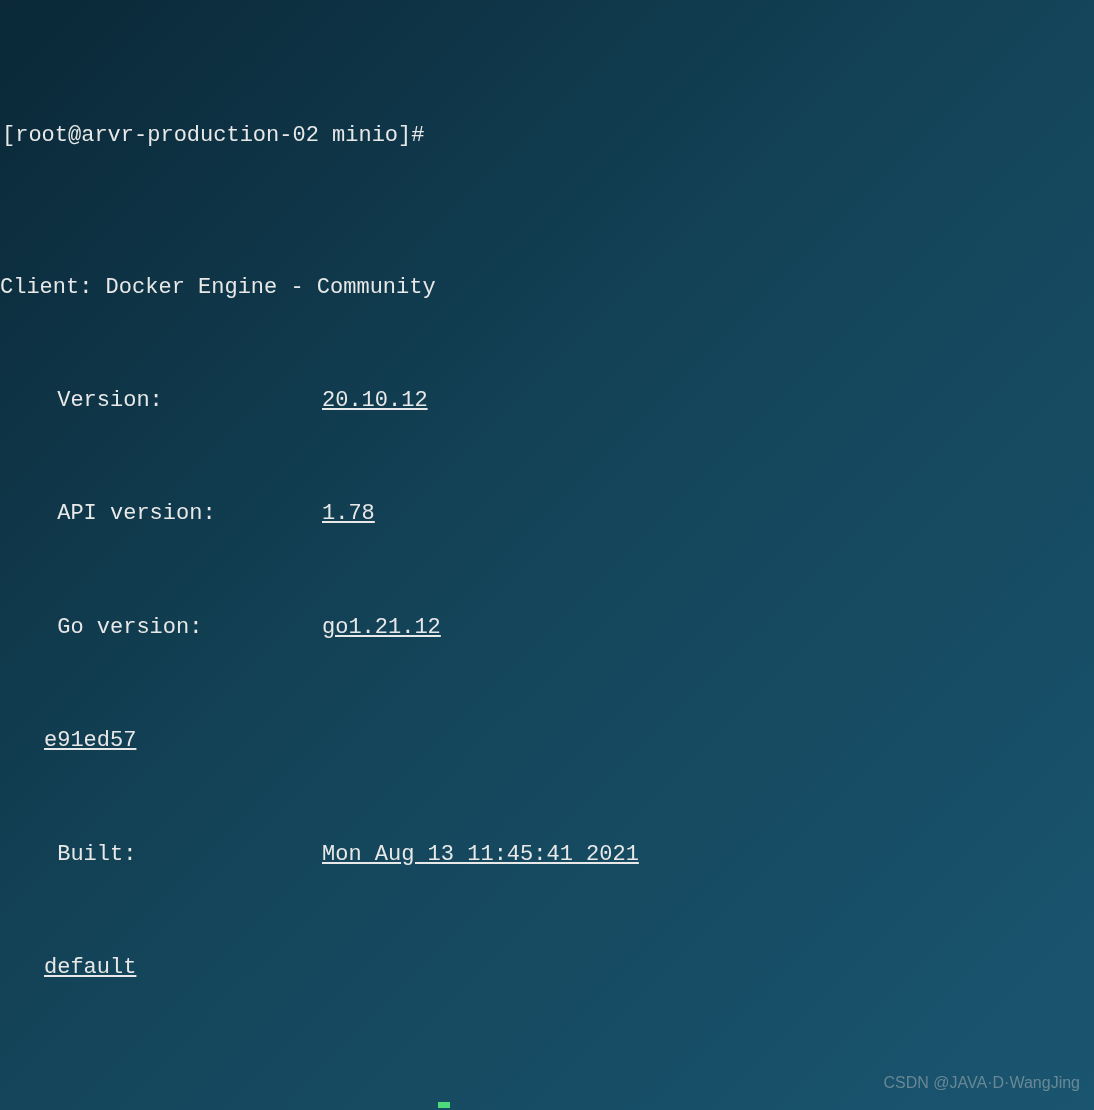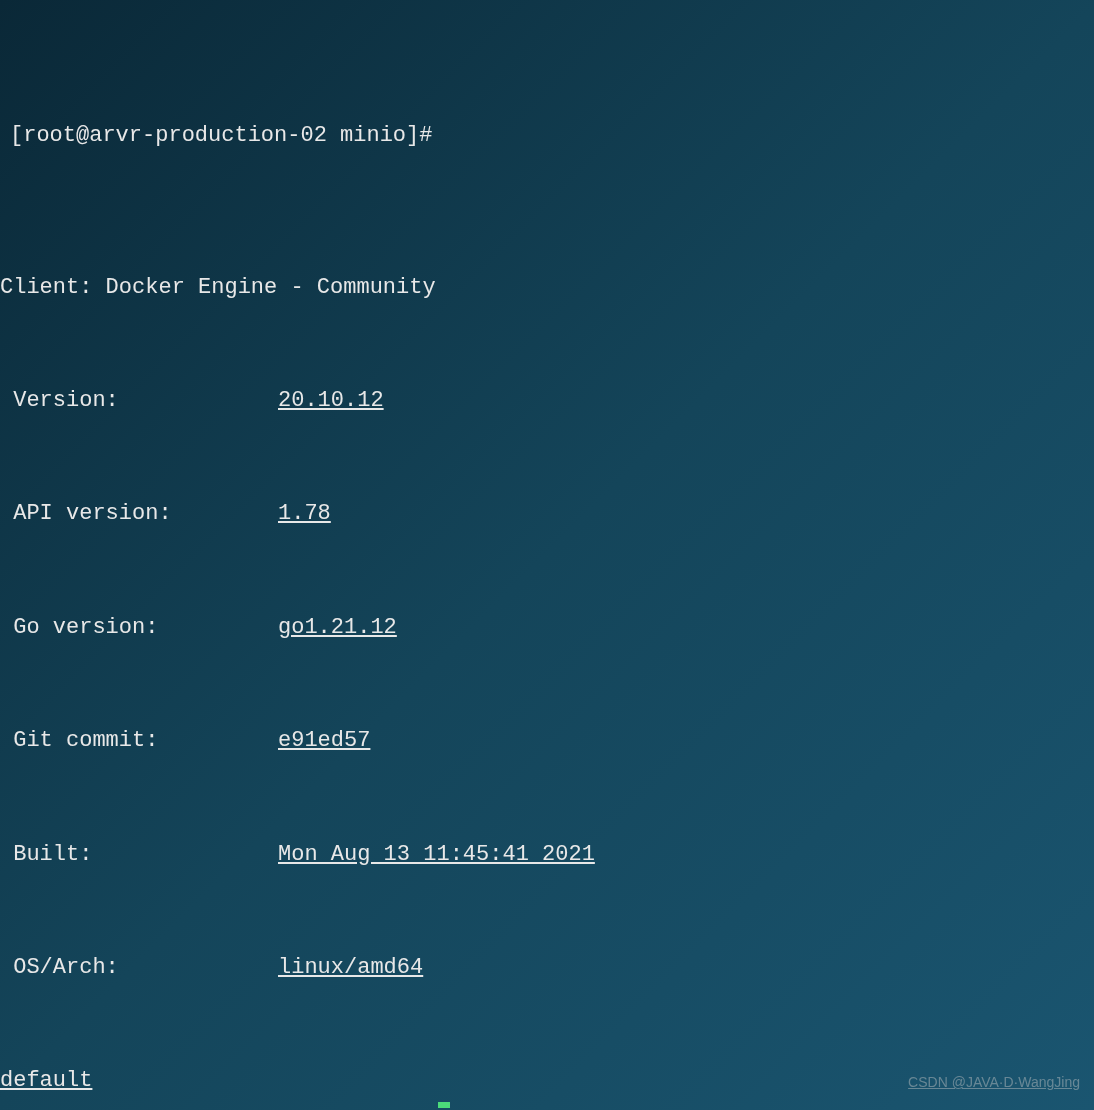--- a/index.html
+++ b/index.html
@@ -17,69 +17,68 @@
       padding: 4px 0;
       line-height: 37.8px;
       position: relative;
       overflow: hidden;
     }
     .terminal {
       white-space: pre;
     }
     .line {
       display: flex;
+      padding-left: 44px;
     }
     .label {
       display: inline-block;
       white-space: pre;
     }
     .value {
       display: inline-block;
       white-space: pre;
       text-decoration: underline;
     }
-    .i0 { padding-left: 10px; align-items: center; }
+    .i0 { padding-left: 2px; align-items: center; }
     .section {
       padding-left: 0;
     }
     .kv .label { width: 278px; }
     .cursor {
       position: absolute;
       bottom: 2px;
       left: 438px;
       width: 12px;
       height: 6px;
       background: #4bdb7a;
     }
     .watermark {
       position: absolute;
       bottom: 8px;
       right: 14px;
       color: rgba(200,200,200,0.45);
-      font-size: 14px;
+      font-size: 16px;
       font-family: sans-serif;
-      text-decoration: underline;
     }
   </style>
 </head>
 <body>
 
 <div class="terminal">
 
   <div class="line i0">
     <span>[root@arvr-production-02 minio]# </span>
   </div>
 
   <div class="section">Client: Docker Engine - Community</div>
   <div class="kv line"><span class="label"> Version:</span><span class="value">20.10.12</span></div>
   <div class="kv line"><span class="label"> API version:</span><span class="value">1.78</span></div>
   <div class="kv line"><span class="label"> Go version:</span><span class="value">go1.21.12</span></div>
-  <div class="kv line"><span class="label"> Git commit:</span><span class="value">e91ed57</span></div>
+  <div class="kv line"><span class="value">e91ed57</span></div>
   <div class="kv line"><span class="label"> Built:</span><span class="value">Mon Aug 13 11:45:41 2021</span></div>
-  <div class="kv line"><span class="label"> OS/Arch:</span><span class="value">linux/amd64</span></div>
   <div class="kv line"><span class="value">default</span></div>
   
 
   
 
   
   
   
   
   

